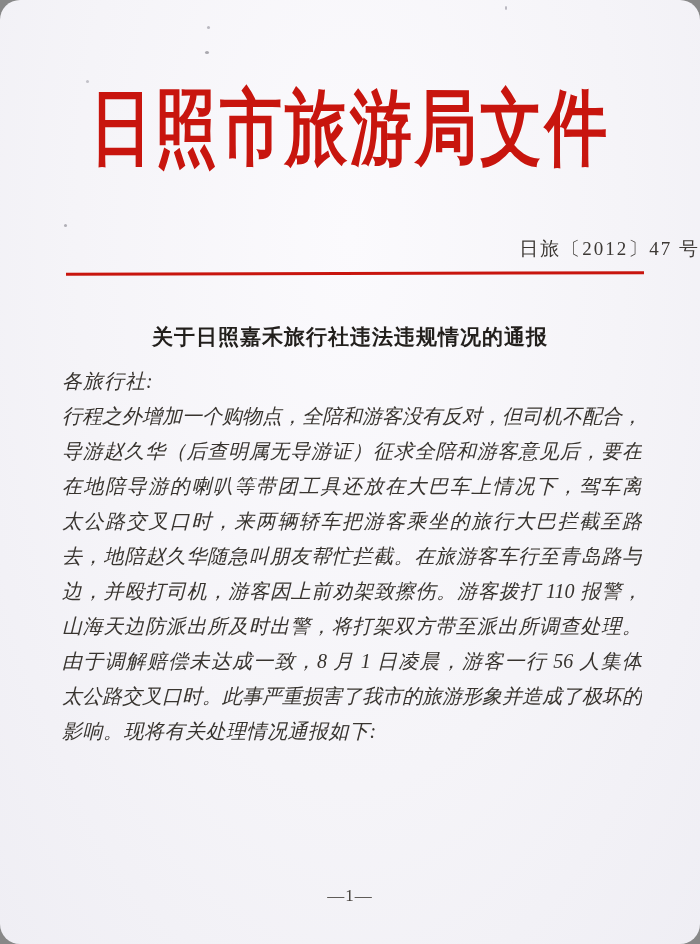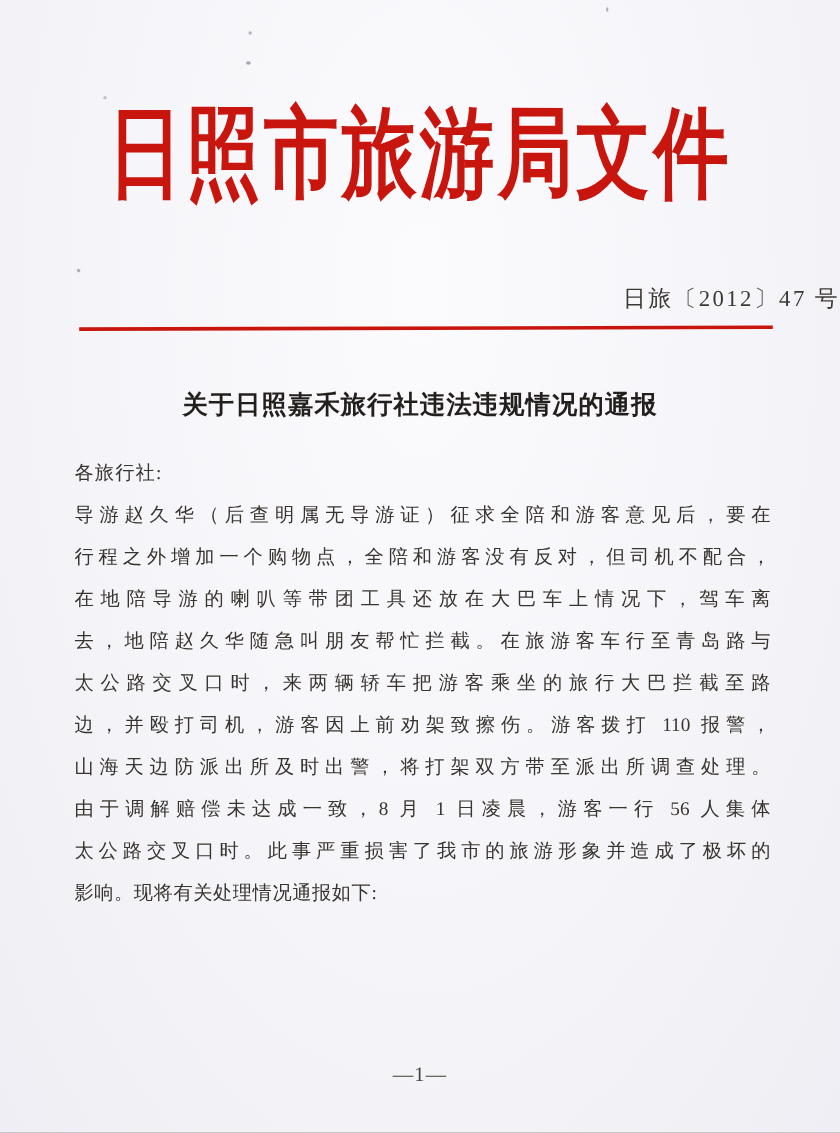--- a/index.html
+++ b/index.html
@@ -10,20 +10,21 @@
   .page {
     position: relative;
     width: 700px;
     height: 944px;
     margin: 0 auto;
     overflow: hidden;
     font-family: "Liberation Serif", "DejaVu Serif", serif;
     background:
       radial-gradient(ellipse at 50% 25%, #fbfafd 0%, #f5f4f8 55%, #efeef4 100%);
     color: #35312d;
+    border-radius: 20px;
   }
   
   .banner {
     position: absolute;
     top: 72px;
     left: 0;
     right: 0;
     text-align: center;
     font-size: 62px;
     font-weight: bold;
@@ -64,26 +65,27 @@
     font-size: 21px;
     font-weight: bold;
     letter-spacing: 1px;
     color: #221f1c;
     white-space: nowrap;
     margin-top: 31px;
   }
   
   .body-block {
     position: absolute;
-    top: 377px;
+    top: 364px;
     left: 62px;
     width: 580px;
-    font-size: 16px;
+    font-size: 20px;
     line-height: 35px;
     color: #38342f;
+    font-style: italic;
   }
   .salutation {
     text-align: left;
     height: 35px;
     letter-spacing: 1px;
   }
   .para .body-line {
     height: 35px;
     overflow: hidden;
     text-align: justify;
@@ -134,25 +136,25 @@
 
   <div class="doc-number">日旅〔2012〕47 号</div>
 
   <div class="red-rule"></div>
 
   <div class="doc-title">关于日照嘉禾旅行社违法违规情况的通报</div>
 
   <div class="body-block">
     <div class="salutation">各旅行社:</div>
     <div class="para">
+        <div class="body-line">行程之外增加一个购物点，全陪和游客没有反对，但司机不配合，</div>
         <div class="body-line">导游赵久华（后查明属无导游证）征求全陪和游客意见后，要在</div>
-        <div class="body-line">行程之外增加一个购物点，全陪和游客没有反对，但司机不配合，</div>
         <div class="body-line">在地陪导游的喇叭等带团工具还放在大巴车上情况下，驾车离</div>
+        <div class="body-line">太公路交叉口时，来两辆轿车把游客乘坐的旅行大巴拦截至路</div>
         <div class="body-line">去，地陪赵久华随急叫朋友帮忙拦截。在旅游客车行至青岛路与</div>
-        <div class="body-line">太公路交叉口时，来两辆轿车把游客乘坐的旅行大巴拦截至路</div>
         <div class="body-line">边，并殴打司机，游客因上前劝架致擦伤。游客拨打 110 报警，</div>
         <div class="body-line">山海天边防派出所及时出警，将打架双方带至派出所调查处理。</div>
         <div class="body-line">由于调解赔偿未达成一致，8 月 1 日凌晨，游客一行 56 人集体</div>
         <div class="body-line">太公路交叉口时。此事严重损害了我市的旅游形象并造成了极坏的</div>
       </div>
     <div class="closing-line">影响。现将有关处理情况通报如下:</div>
   </div>
 
   <div class="page-number">—1—</div>
 

